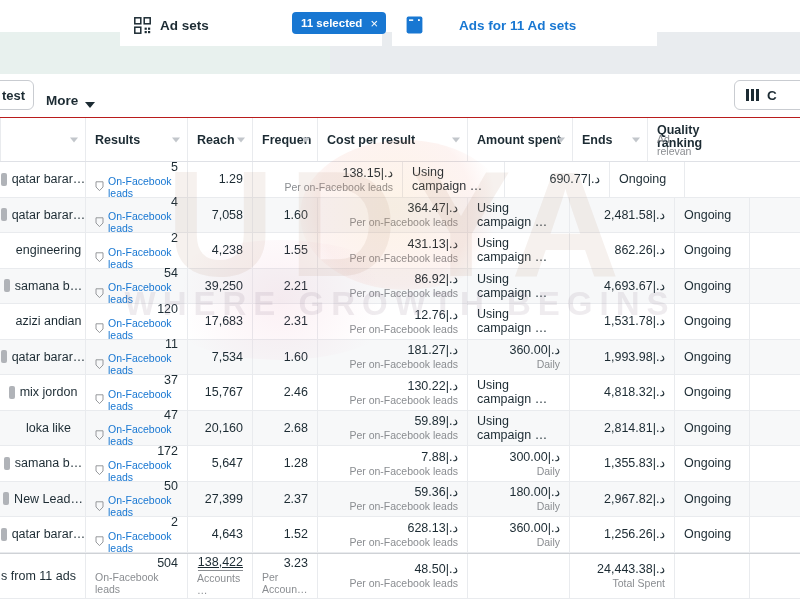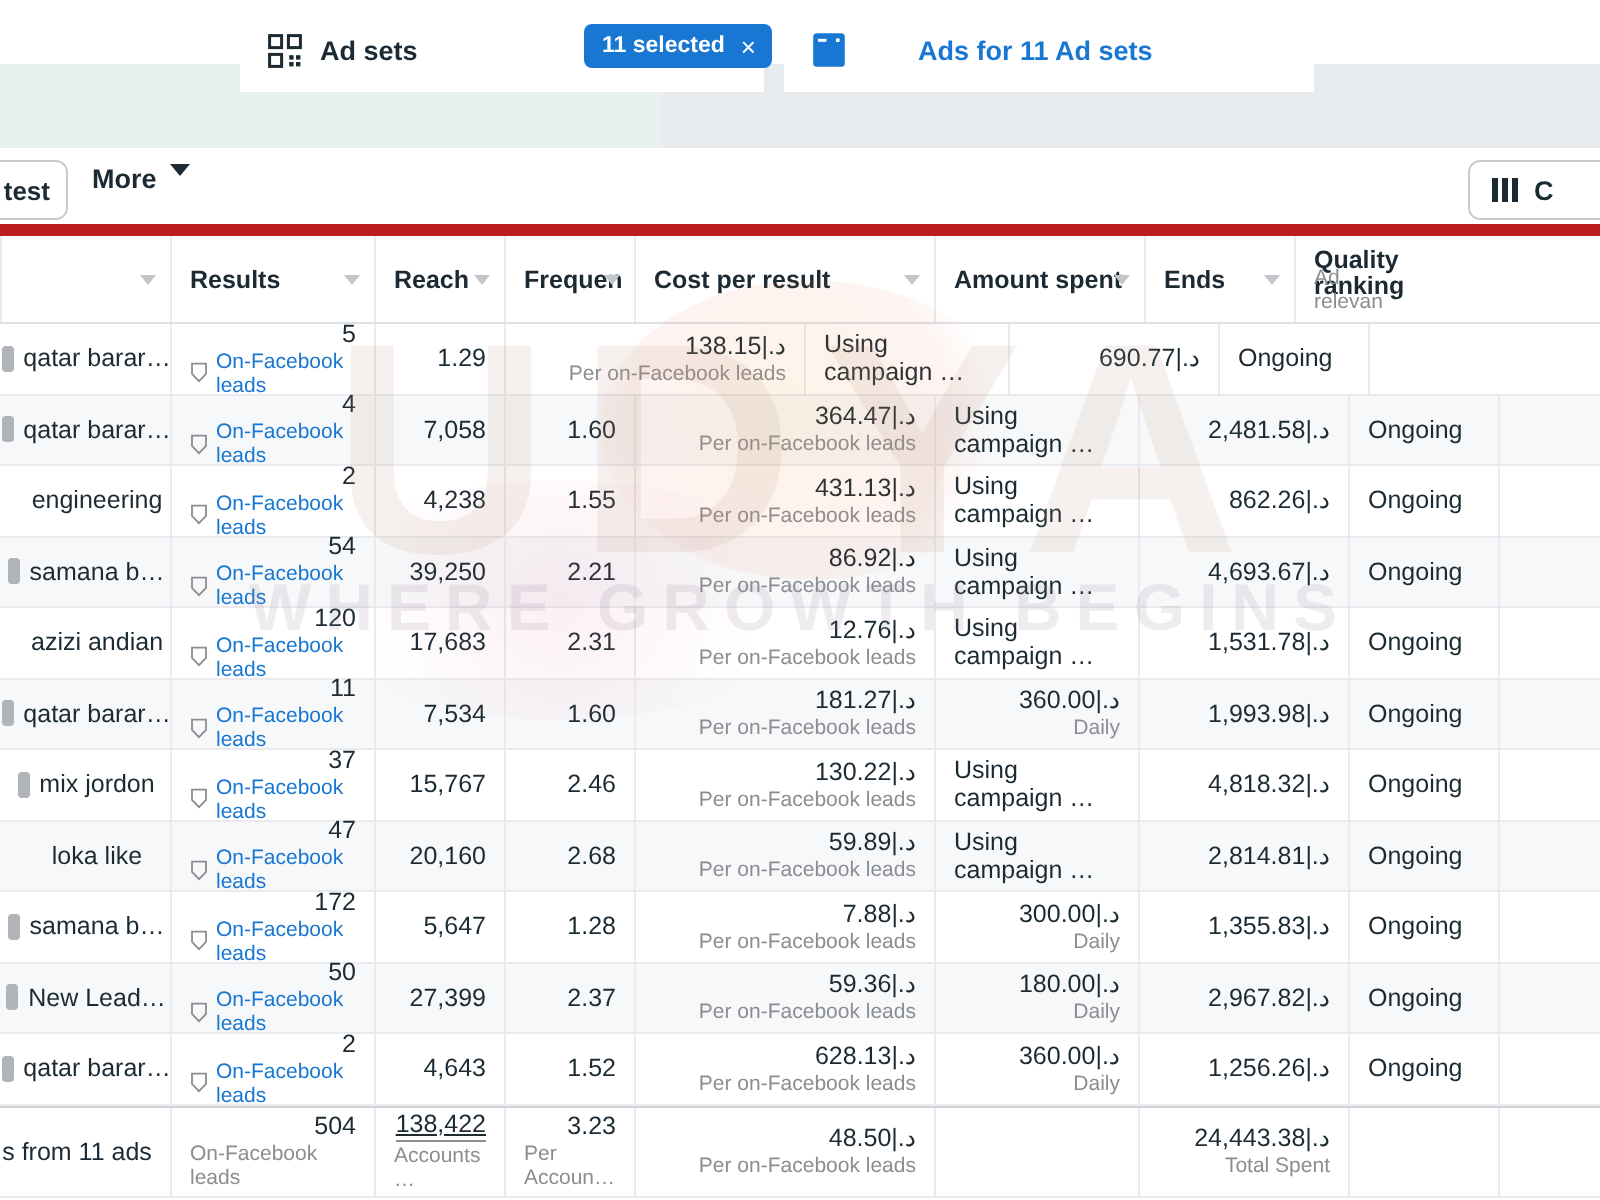--- a/index.html
+++ b/index.html
@@ -90,36 +90,36 @@
     display: flex; align-items: center; gap: 8px;
     padding: 0 8px 0 9px;
     z-index: 3;
   }
   .pill-x { font-size: 13px; font-weight: normal; line-height: 1; cursor: pointer; }
 
   
   .toolbar {
     position: absolute; left: 0; top: 74px; width: 800px; height: 44px;
     background: #fff;
-    border-bottom: 6px solid #b91c1c;
+    border-bottom: 1px solid #b91c1c;
   }
   .btn-test {
     position: absolute; left: -28px; top: 6px;
     width: 62px; height: 30px;
     border: 1px solid #c9ccd1; border-radius: 6px;
     background: #fff;
     font-size: 13px; font-weight: bold; color: #1c2b33;
     display: flex; align-items: center; justify-content: flex-end;
     padding-right: 8px;
   }
   .btn-more {
     position: absolute; left: 46px; top: 8px;
     height: 26px;
     font-size: 13.5px; font-weight: bold; color: #1c2b33;
-    display: flex; align-items: flex-start; gap: 7px;
+    display: flex; align-items: flex-end; gap: 7px;
   }
   .caret-solid {
     width: 0; height: 0;
     border-left: 5px solid transparent;
     border-right: 5px solid transparent;
     border-top: 6px solid #1c2b33;
   }
   .btn-columns {
     position: absolute; right: -26px; top: 6px;
     width: 92px; height: 30px;

